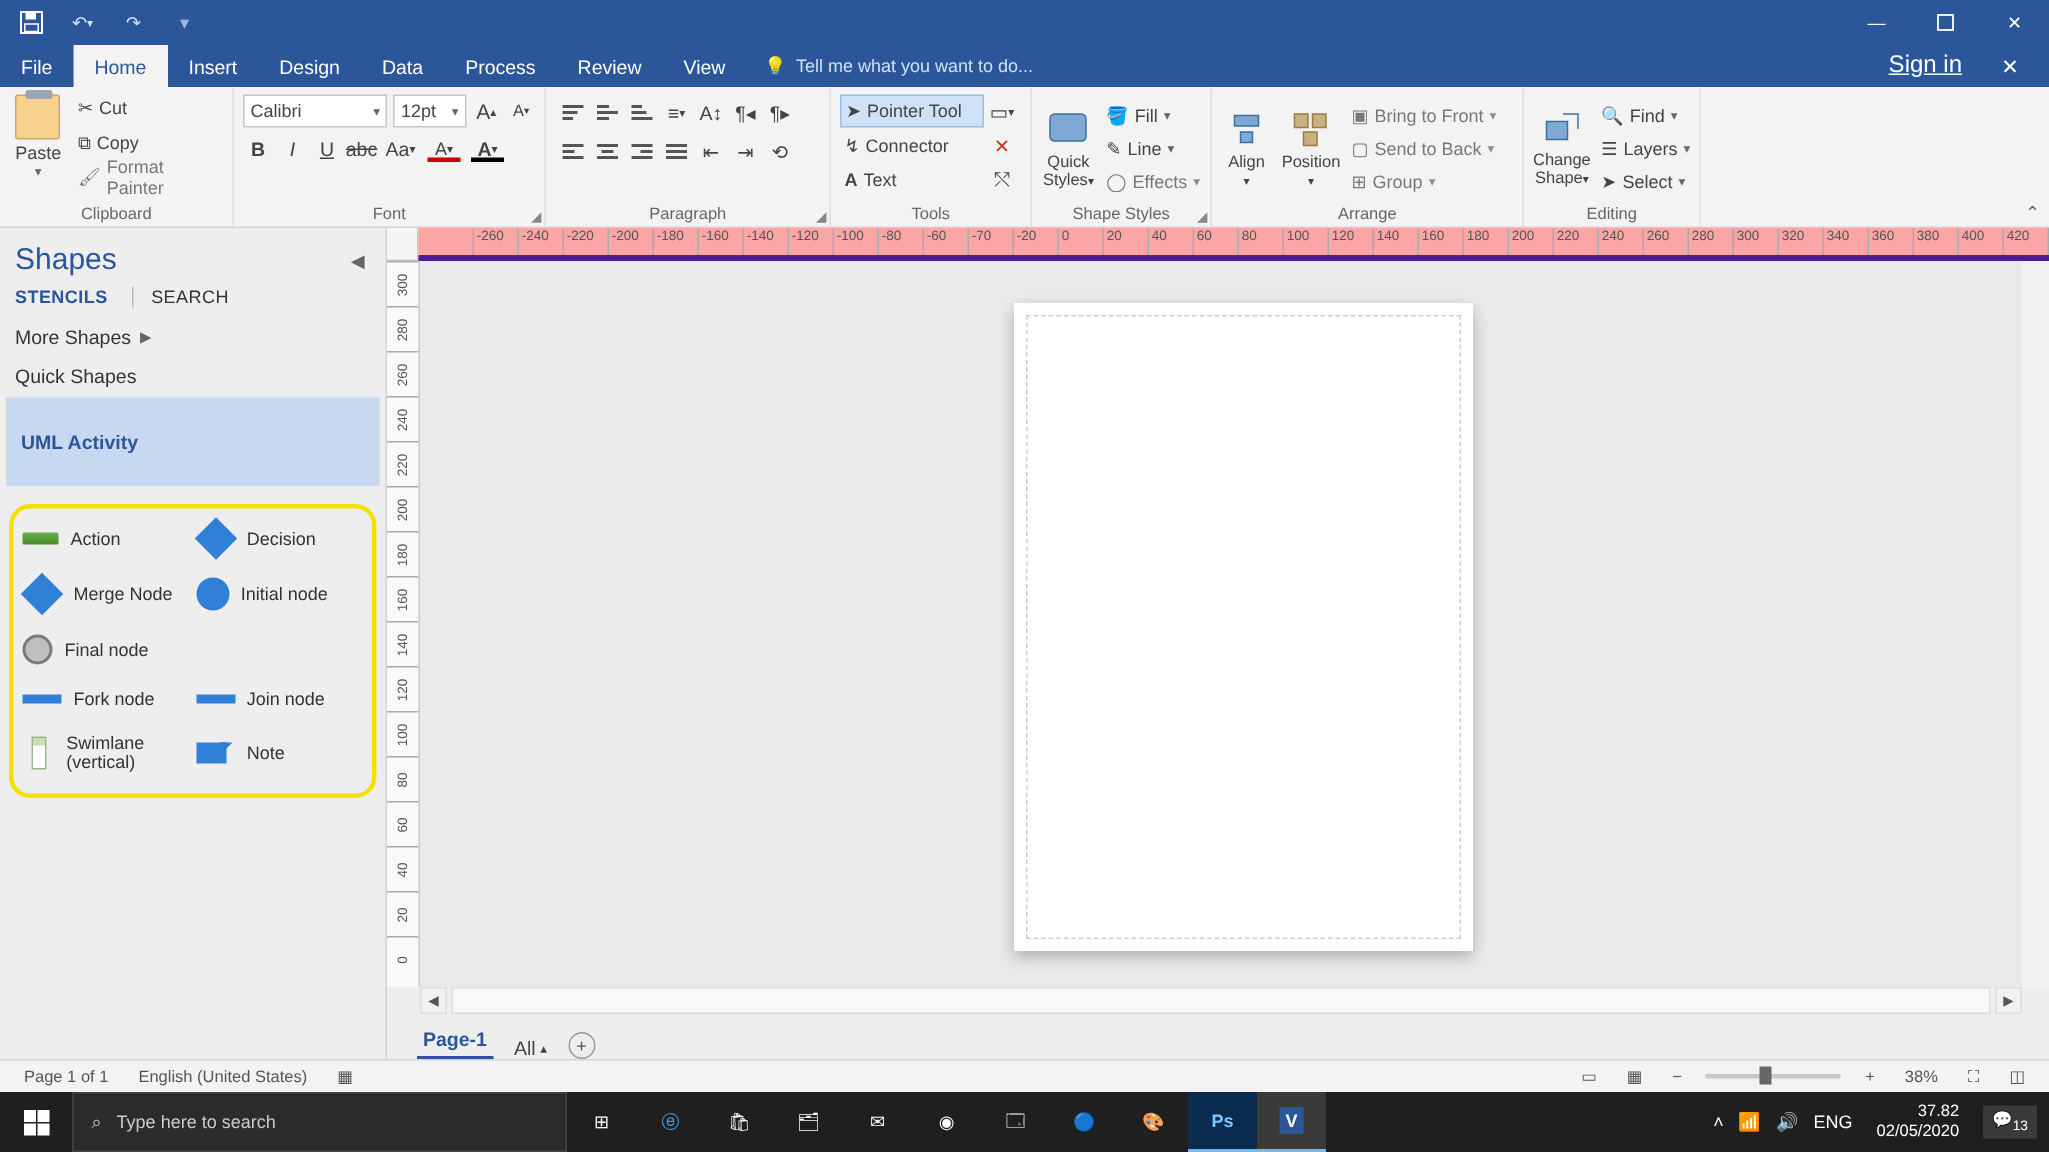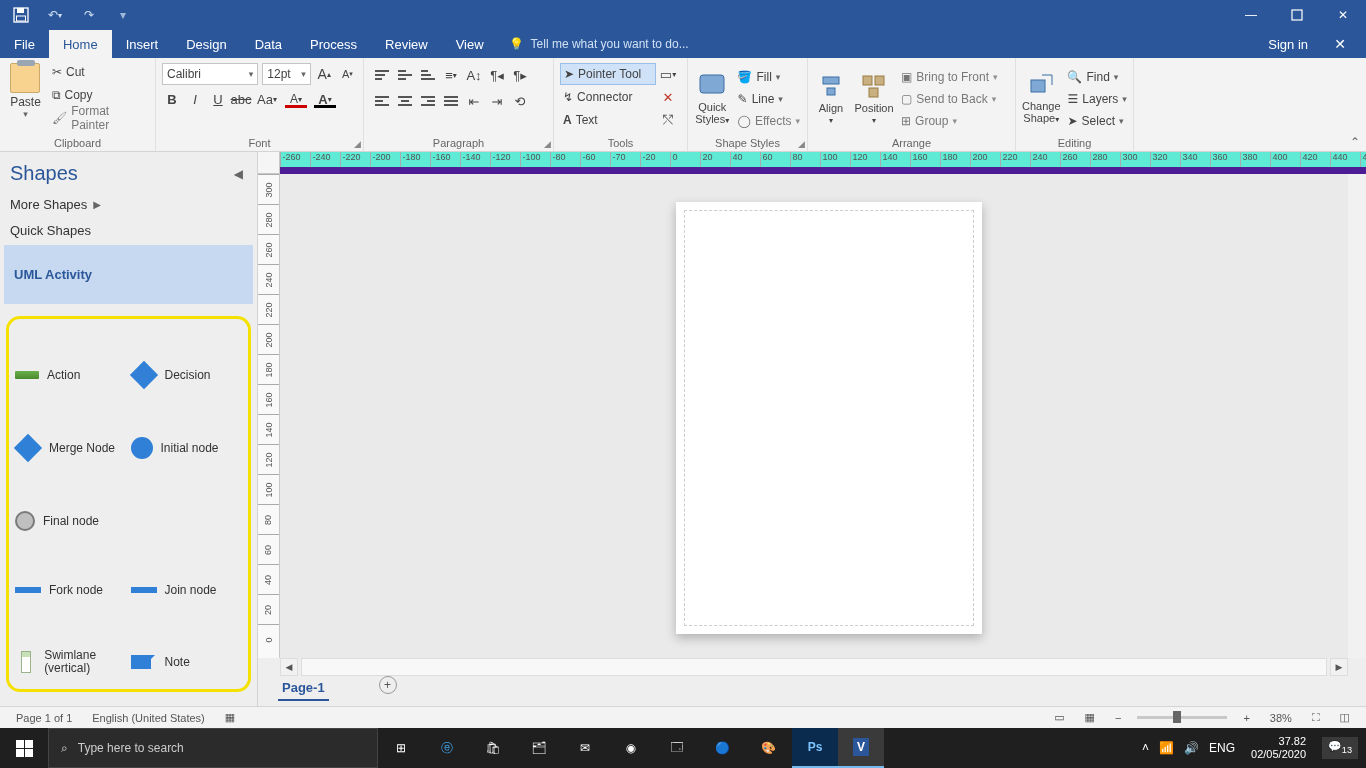--- a/index.html
+++ b/index.html
@@ -13,21 +13,21 @@
 .titlebar .wincontrols { margin-left:auto; display:flex; }
 .titlebar .wincontrols .wbtn { width:46px; height:30px; display:flex; align-items:center; justify-content:center; color:#fff; }
 
 
 .ribtabs { height:28px; background:#2b579a; color:#fff; display:flex; align-items:stretch; font-size:13px; }
 .ribtabs .tab { padding:0 14px; display:flex; align-items:center; cursor:default; }
 .ribtabs .tab.active { background:#f3f3f3; color:#2b579a; }
 .ribtabs .file-tab { background:#2b579a; color:#fff; }
 .ribtabs .tell-me { display:flex; align-items:center; color:#cfe0f4; gap:6px; padding-left:12px; font-size:12px; }
 .ribtabs .right { margin-left:auto; display:flex; align-items:center; padding-right:6px; color:#fff;}
-.ribtabs .right span { padding:0 12px; font-size:13px;}
+.ribtabs .right span { padding:0 12px; font-size:16px;text-decoration:underline;}
 .ribtabs .right .wbtn { width:40px; display:flex; align-items:center;justify-content:center;font-size:14px;}
 
 
 .ribbon { height:94px; background:#f3f3f3; border-bottom:1px solid #d4d4d4; display:flex; font-size:12px; color:#444; }
 .rgroup { border-right:1px solid #e0e0e0; display:flex; flex-direction:column; position:relative; padding:3px 4px 0 4px; }
 .rgroup .glabel { text-align:center; font-size:11px; color:#666; padding:2px 0; }
 .dlg-launcher { position:absolute; right:2px; bottom:2px; font-size:9px; color:#888; }
 .smallbtn { height:22px; display:flex; align-items:center; gap:4px; padding:0 3px; }
 .row { display:flex; align-items:center; gap:2px; }
 .col { display:flex; flex-direction:column; }
@@ -66,52 +66,52 @@
 .shapes-pane .hd { display:flex; align-items:center; padding:10px 10px 6px 10px;}
 .shapes-pane .hd h2 { font-size:20px; font-weight:normal; color:#2b579a; }
 .shapes-pane .hd .collapse { margin-left:auto; color:#666; font-size:12px; padding:4px;}
 .shapes-pane .subtabs { display:flex; gap:16px; padding:0 10px 6px 10px; font-size:12px; }
 .shapes-pane .subtabs .st { letter-spacing:0.3px; }
 .shapes-pane .subtabs .st.active { color:#2b579a; font-weight:600;}
 .shapes-pane .more { padding:6px 10px; display:flex; align-items:center; gap:6px; }
 .shapes-pane .lnk { padding:5px 10px; }
 .shapes-pane .cur-stencil { background:#c7d9f0; color:#2b579a; font-weight:bold; padding:22px 10px; margin:2px 4px 8px 4px;}
 .shape-grid { margin:4px 6px; border:3px solid #f5e100; border-radius:14px; padding:10px 6px 14px 6px; display:grid; grid-template-columns:1fr 1fr; gap:16px 4px; }
-.shape-item { display:flex; align-items:center; gap:8px; font-size:12px;margin-top:36px;}
+.shape-item { display:flex; align-items:center; gap:8px; font-size:12px;}
 .shape-item .sicon { width:26px; height:20px; display:flex; align-items:center; justify-content:center; position:relative;}
 .sicon.bar-green { background:linear-gradient(#6ab04c,#4a8a2e); height:8px; width:24px; border-radius:1px;}
 .sicon.diamond { width:20px; height:20px; background:#2f80d6; transform:rotate(45deg);}
 .sicon.circle { width:22px; height:22px; background:#2f80d6; border-radius:50%;}
 .sicon.circle-final { width:20px; height:20px; background:#bfbfbf; border-radius:50%; border:2px solid #7a7a7a;}
 .sicon.hbar { width:26px; height:6px; background:#2f80d6;}
 .sicon.swim { width:10px; height:22px; border:1px solid #9bb38b; position:relative; background:#fff; }
 .sicon.swim::before{content:"";position:absolute;top:0;left:0;right:0;height:5px;background:#c7e0b8;}
 .sicon.note { width:20px; height:14px; background:#2f80d6;}
 .sicon.note::after{content:"";position:absolute;top:0;right:-4px;border:4px solid transparent;border-left-color:#2f80d6;border-top-color:#2f80d6;}
 
 
 .canvas-wrap { flex:1; display:flex; flex-direction:column; background:#eee; min-width:0;}
 .corner-ruler { width:22px; height:22px; background:#f5f5f5; border-right:1px solid #c8c8c8; border-bottom:1px solid #c8c8c8;}
-.ruler-h { height:22px; background:#5eead4; border-bottom:7px solid #4c1d95; display:flex; overflow:hidden; font-size:9px; color:#555;}
+.ruler-h { height:22px; background:#fca5a5; border-bottom:4px solid #4c1d95; display:flex; overflow:hidden; font-size:9px; color:#555;padding-left:36px;}
 .ruler-h .tick { width:30px; border-left:1px solid #aaa; padding-left:2px; flex-shrink:0;}
 .ruler-v { width:22px; background:#f9f9f9; border-right:1px solid #c8c8c8; display:flex; flex-direction:column; overflow:hidden; font-size:9px; color:#555;}
 .ruler-v .tick { height:30px; border-top:1px solid #aaa; flex-shrink:0; display:flex; align-items:flex-start; justify-content:center;}
 .ruler-v .tick span{ transform:rotate(-90deg); transform-origin:center; display:inline-block; margin-top:10px;}
 .canvas-row1 { display:flex; }
 .canvas-row2 { flex:1; display:flex; min-height:0;}
 .drawing { flex:1; background:#eaeaea; position:relative; overflow:hidden;}
 .page { width:306px; height:432px; background:#fff; box-shadow:0 4px 10px rgba(0,0,0,0.25); position:absolute; left:396px; top:28px; }
 .page::before { content:""; position:absolute; inset:8px; border:1px dashed #ccc;}
 .vscroll { width:18px; background:#f1f1f1; }
 .hscroll-row { height:18px; display:flex; }
 .hscroll { flex:1; background:#f8f8f8; border:1px solid #ddd; margin:0 3px; position:relative;}
 .scrollbtn { width:18px; height:18px; background:#f1f1f1; display:flex;align-items:center;justify-content:center;font-size:9px;color:#555;border:1px solid #ddd;}
 
 
-.pagetabs { height:30px; background:#eee; display:flex; align-items:flex-start; gap:14px; padding-left:20px; font-size:13px; color:#444;}
+.pagetabs { height:30px; background:#eee; display:flex; align-items:flex-end; gap:14px; padding-left:20px; font-size:13px; color:#444;}
 .pagetabs .pt.active { color:#2b579a; font-weight:600; border-bottom:2px solid #2b579a; padding:4px 4px;}
 .pagetabs .all { display:flex; align-items:center; gap:3px;margin-top:40px;}
 .pagetabs .addpg { width:18px;height:18px;border:1px solid #999;border-radius:50%;display:flex;align-items:center;justify-content:center;font-size:12px;color:#555;}
 
 
 .statusbar { height:22px; background:#f3f3f3; border-top:1px solid #d4d4d4; display:flex; align-items:center; font-size:11px; color:#555; padding:0 6px;}
 .statusbar .seg { padding:0 10px;}
 .statusbar .spacer{flex:1;}
 .statusbar .zoom-track { width:90px; height:3px; background:#c8c8c8; position:relative; margin:0 6px;}
 .statusbar .zoom-track .knob{width:8px;height:12px;background:#666;position:absolute;left:40%;top:-5px;}
@@ -418,20 +418,24 @@
     <div style="position:absolute;right:6px;bottom:2px;font-size:12px;color:#666">⌃</div>
   </div>
 </div>
 
 <div class="main">
 
   <div class="shapes-pane">
     <div class="hd">
       <h2>Shapes</h2>
       <div class="collapse">◀</div>
+    </div>
+    <div class="subtabs">
+      <div class="st active">STENCILS</div>
+      <div class="st" style="border-left:1px solid #bbb;padding-left:12px">SEARCH</div>
     </div>
     <div class="more">
         <span>More Shapes</span>
         <span style="font-size:10px;color:#666">▶</span>
       </div>
     <div class="lnk">Quick Shapes</div>
     <div class="cur-stencil">UML Activity</div>
     <div class="shape-grid">
       <div class="shape-item">
           <div class="sicon bar-green"></div>

